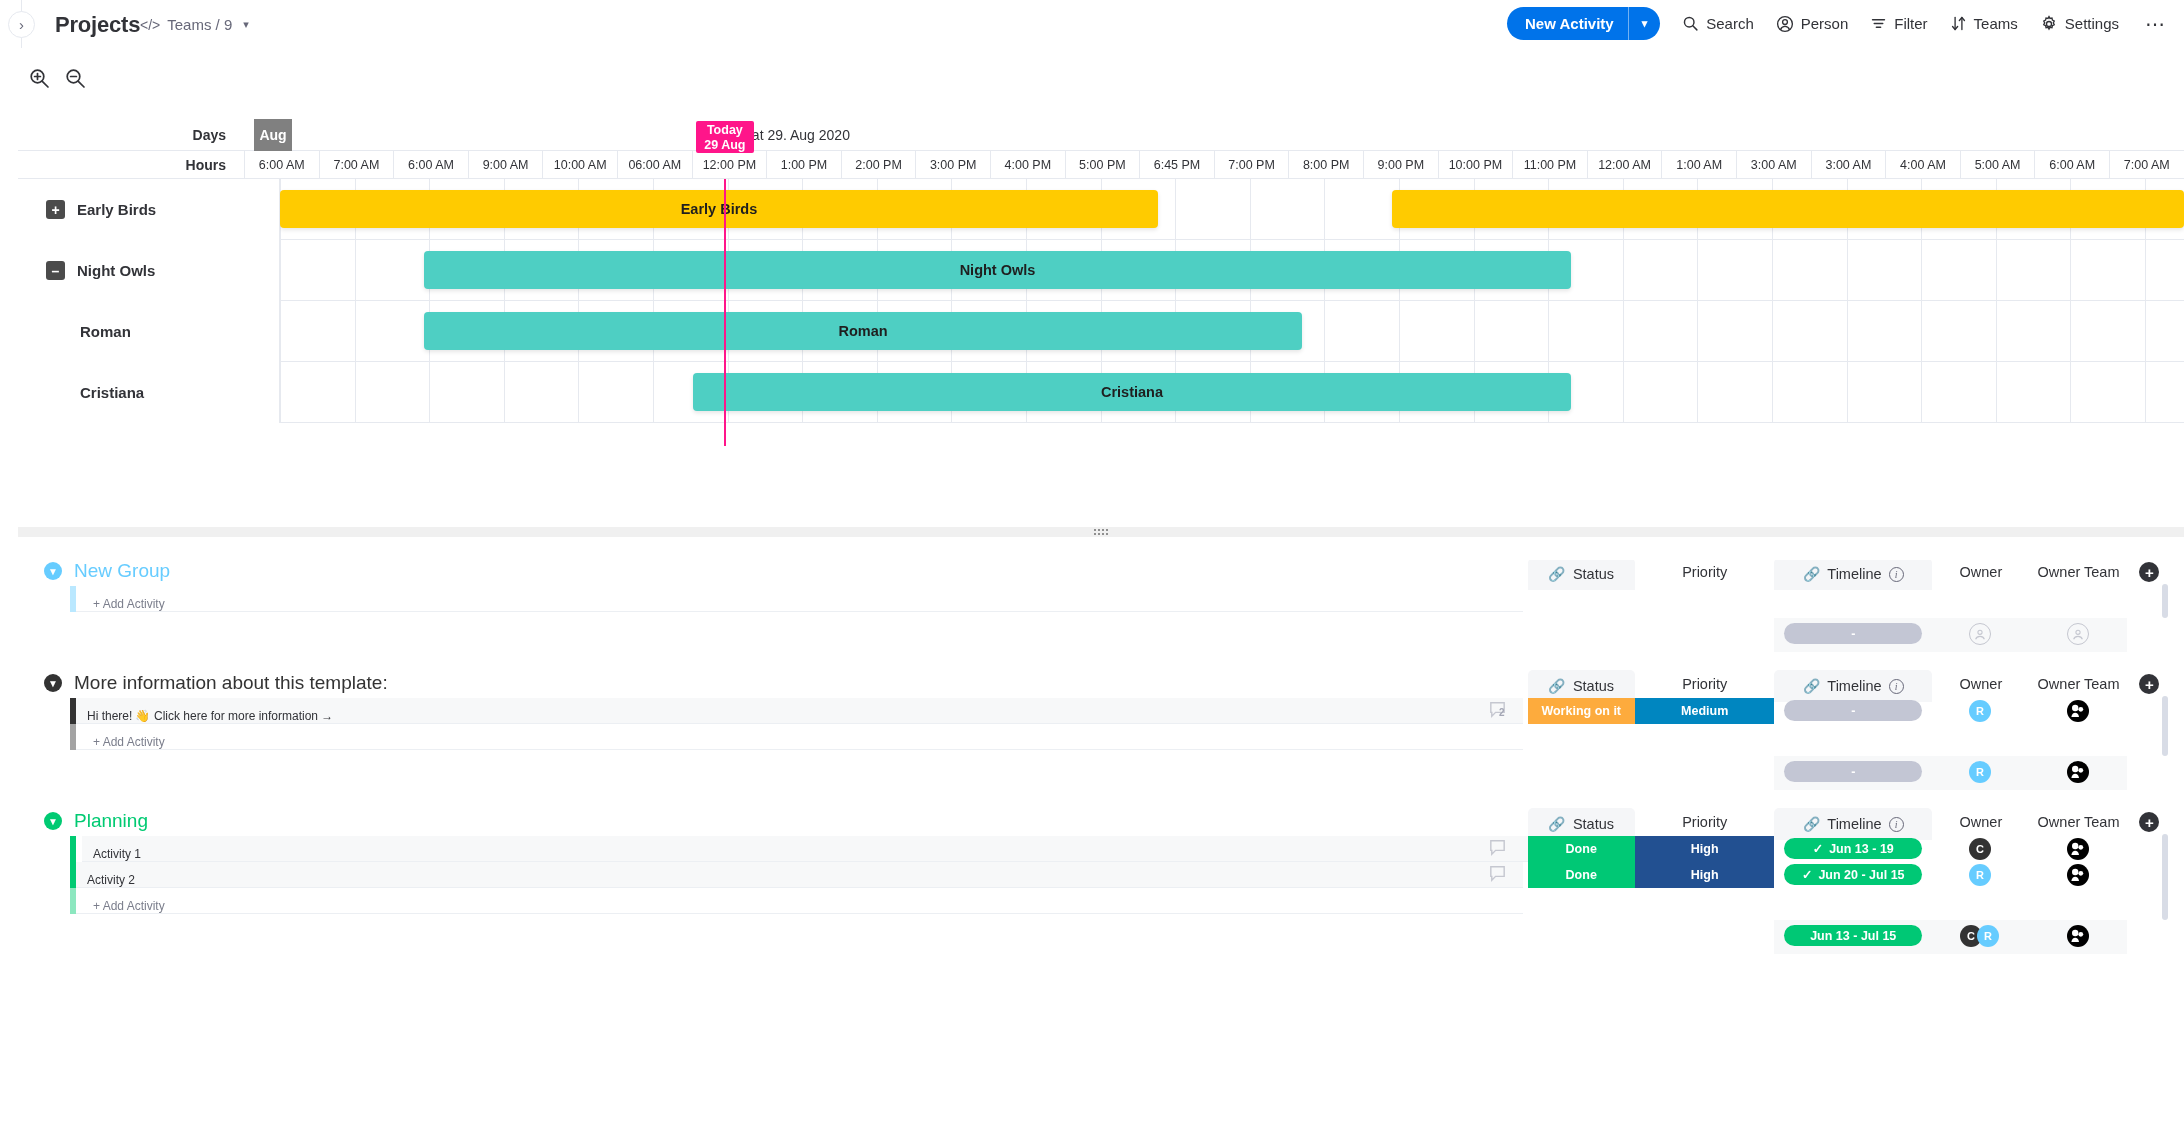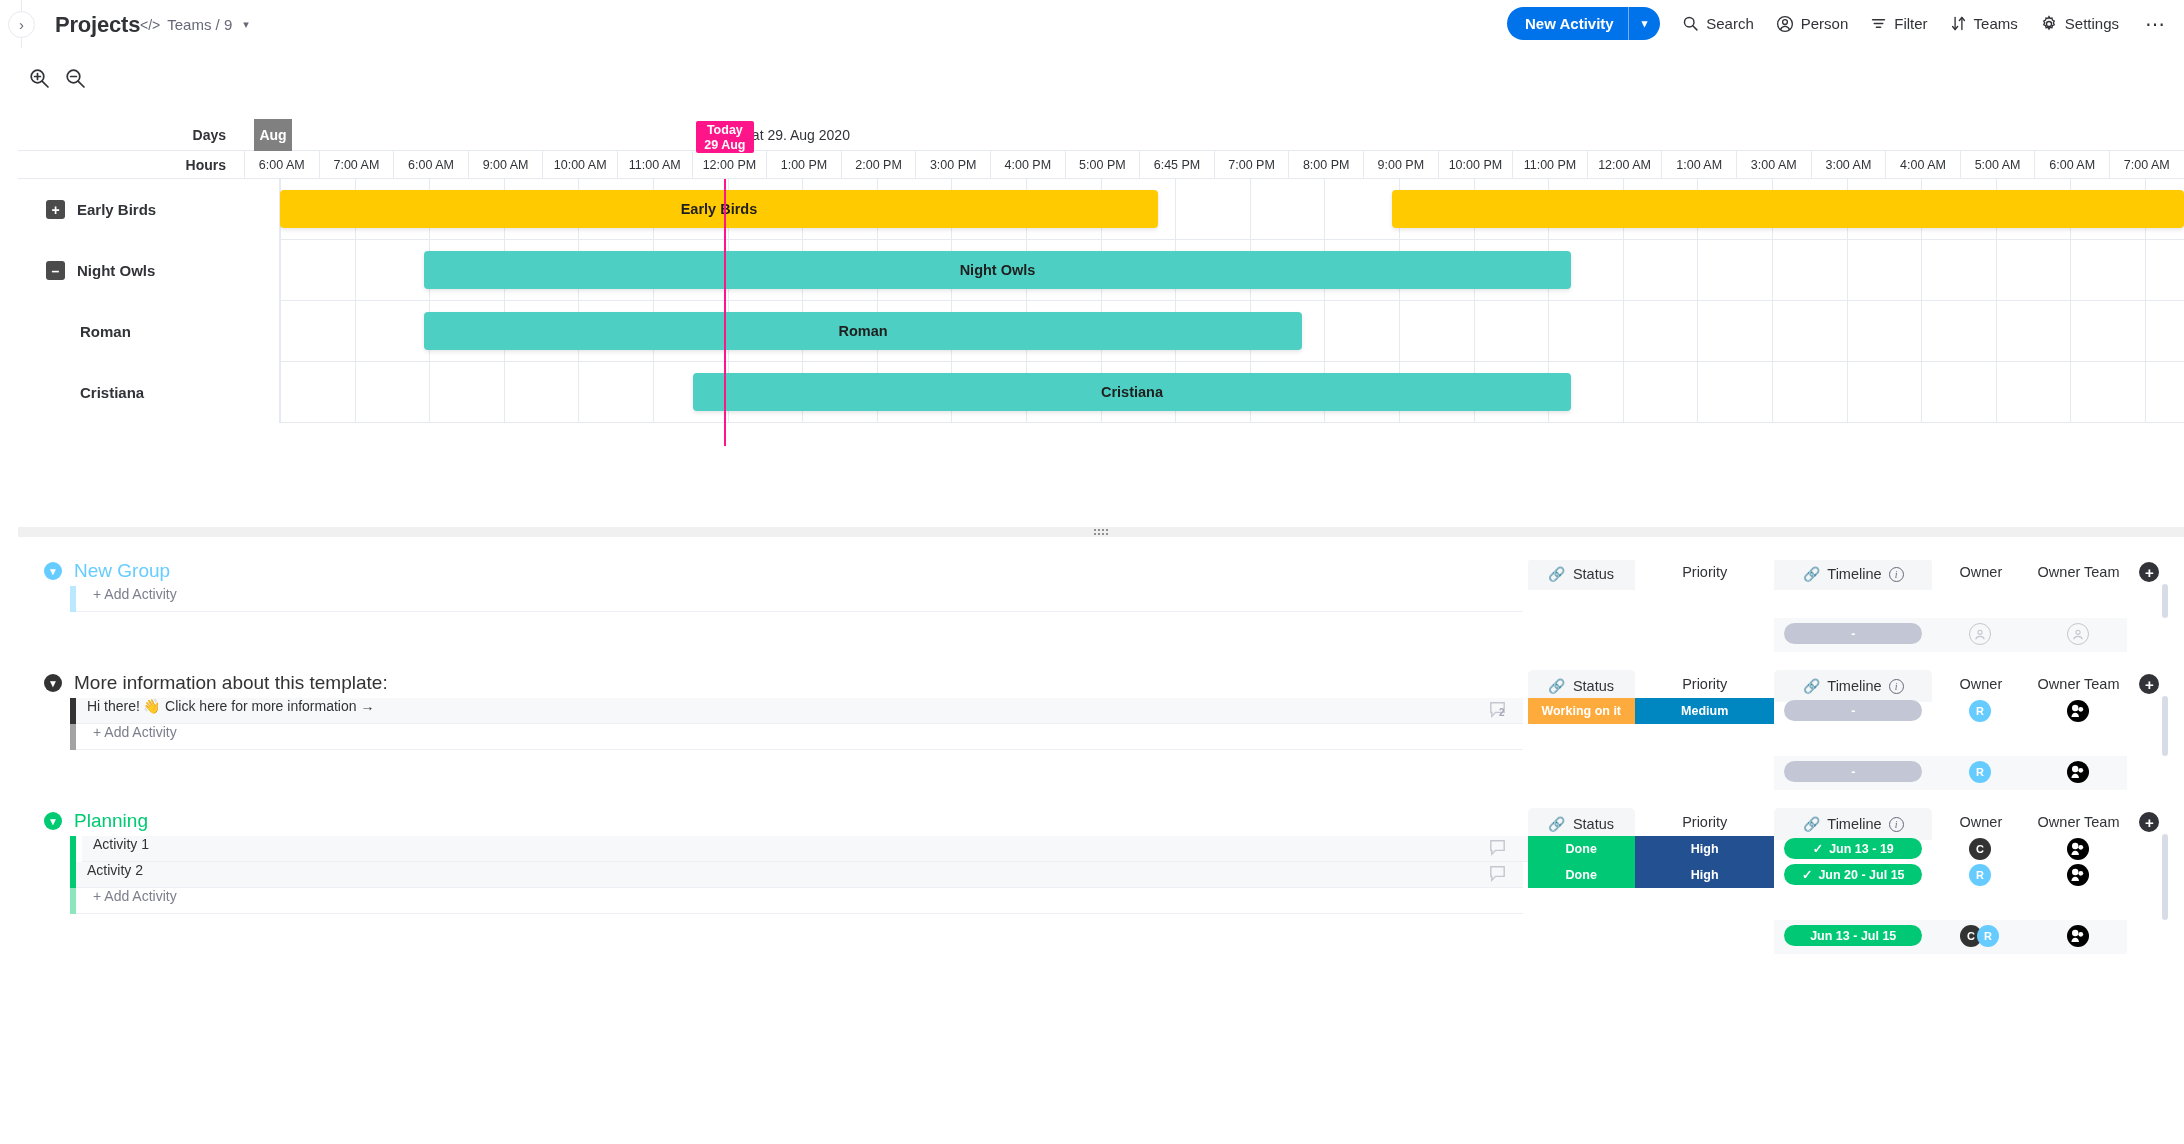--- a/index.html
+++ b/index.html
@@ -181,22 +181,22 @@
   }
   .plusbtn {
     position: absolute; top: 2px; width: 20px; height: 20px; border-radius: 50%;
     background: #323338; color: #fff; font-size: 15px; font-weight: bold;
     display: flex; align-items: center; justify-content: center; cursor: pointer;
   }
   .tcolor { position: absolute; left: 0; top: 0; width: 6px; height: 26px; }
   .tname {
     position: absolute; left: 6px; top: 0; height: 26px; width: 1040px;
     background: #f7f8f9; border-bottom: 1px solid #eceff3;
-    display: flex; align-items: flex-start; padding-left: 11px;
-    font-size: 14px; color: #323338;
+    display: flex; align-items: flex-end; padding-left: 11px;
+    font-size: 12px; color: #323338;
   }
   .tname.add { background: #fff; color: #7b7e8c; padding-left: 17px; }
   .chat {
     position: absolute; width: 24px; height: 24px; color: #c5c7d0; cursor: pointer;
   }
   .chatnum {
     position: absolute; font-size: 10px; color: #a4a7b5; font-weight: bold;
   }
   .cell {
     position: absolute; height: 26px; display: flex; align-items: center;
@@ -332,21 +332,21 @@
       <div class="daylabel" id="day-label" style="left: 724.52px;">Sat 29. Aug 2020</div>
     </div>
     <div class="hoursrow">
       <div class="rowlabel">Hours</div>
       <div id="hour-cells">
           <div class="hcell" style="left: 226px; width: 74.6px;">6:00 AM</div>
           <div class="hcell" style="left: 300.6px; width: 74.6px;">7:00 AM</div>
           <div class="hcell" style="left: 375.2px; width: 74.6px;">6:00 AM</div>
           <div class="hcell" style="left: 449.8px; width: 74.6px;">9:00 AM</div>
           <div class="hcell" style="left: 524.4px; width: 74.6px;">10:00 AM</div>
-          <div class="hcell" style="left: 599px; width: 74.6px;">11:00 AM</div>
+          <div class="hcell" style="left: 599px; width: 74.6px;">06:00 AM</div>
           <div class="hcell" style="left: 673.6px; width: 74.6px;">12:00 PM</div>
           <div class="hcell" style="left: 748.2px; width: 74.6px;">1:00 PM</div>
           <div class="hcell" style="left: 822.8px; width: 74.6px;">2:00 PM</div>
           <div class="hcell" style="left: 897.4px; width: 74.6px;">3:00 PM</div>
           <div class="hcell" style="left: 972px; width: 74.6px;">4:00 PM</div>
           <div class="hcell" style="left: 1046.6px; width: 74.6px;">5:00 PM</div>
           <div class="hcell" style="left: 1121.2px; width: 74.6px;">6:45 PM</div>
           <div class="hcell" style="left: 1195.8px; width: 74.6px;">7:00 PM</div>
           <div class="hcell" style="left: 1270.4px; width: 74.6px;">8:00 PM</div>
           <div class="hcell" style="left: 1345px; width: 74.6px;">9:00 PM</div>

